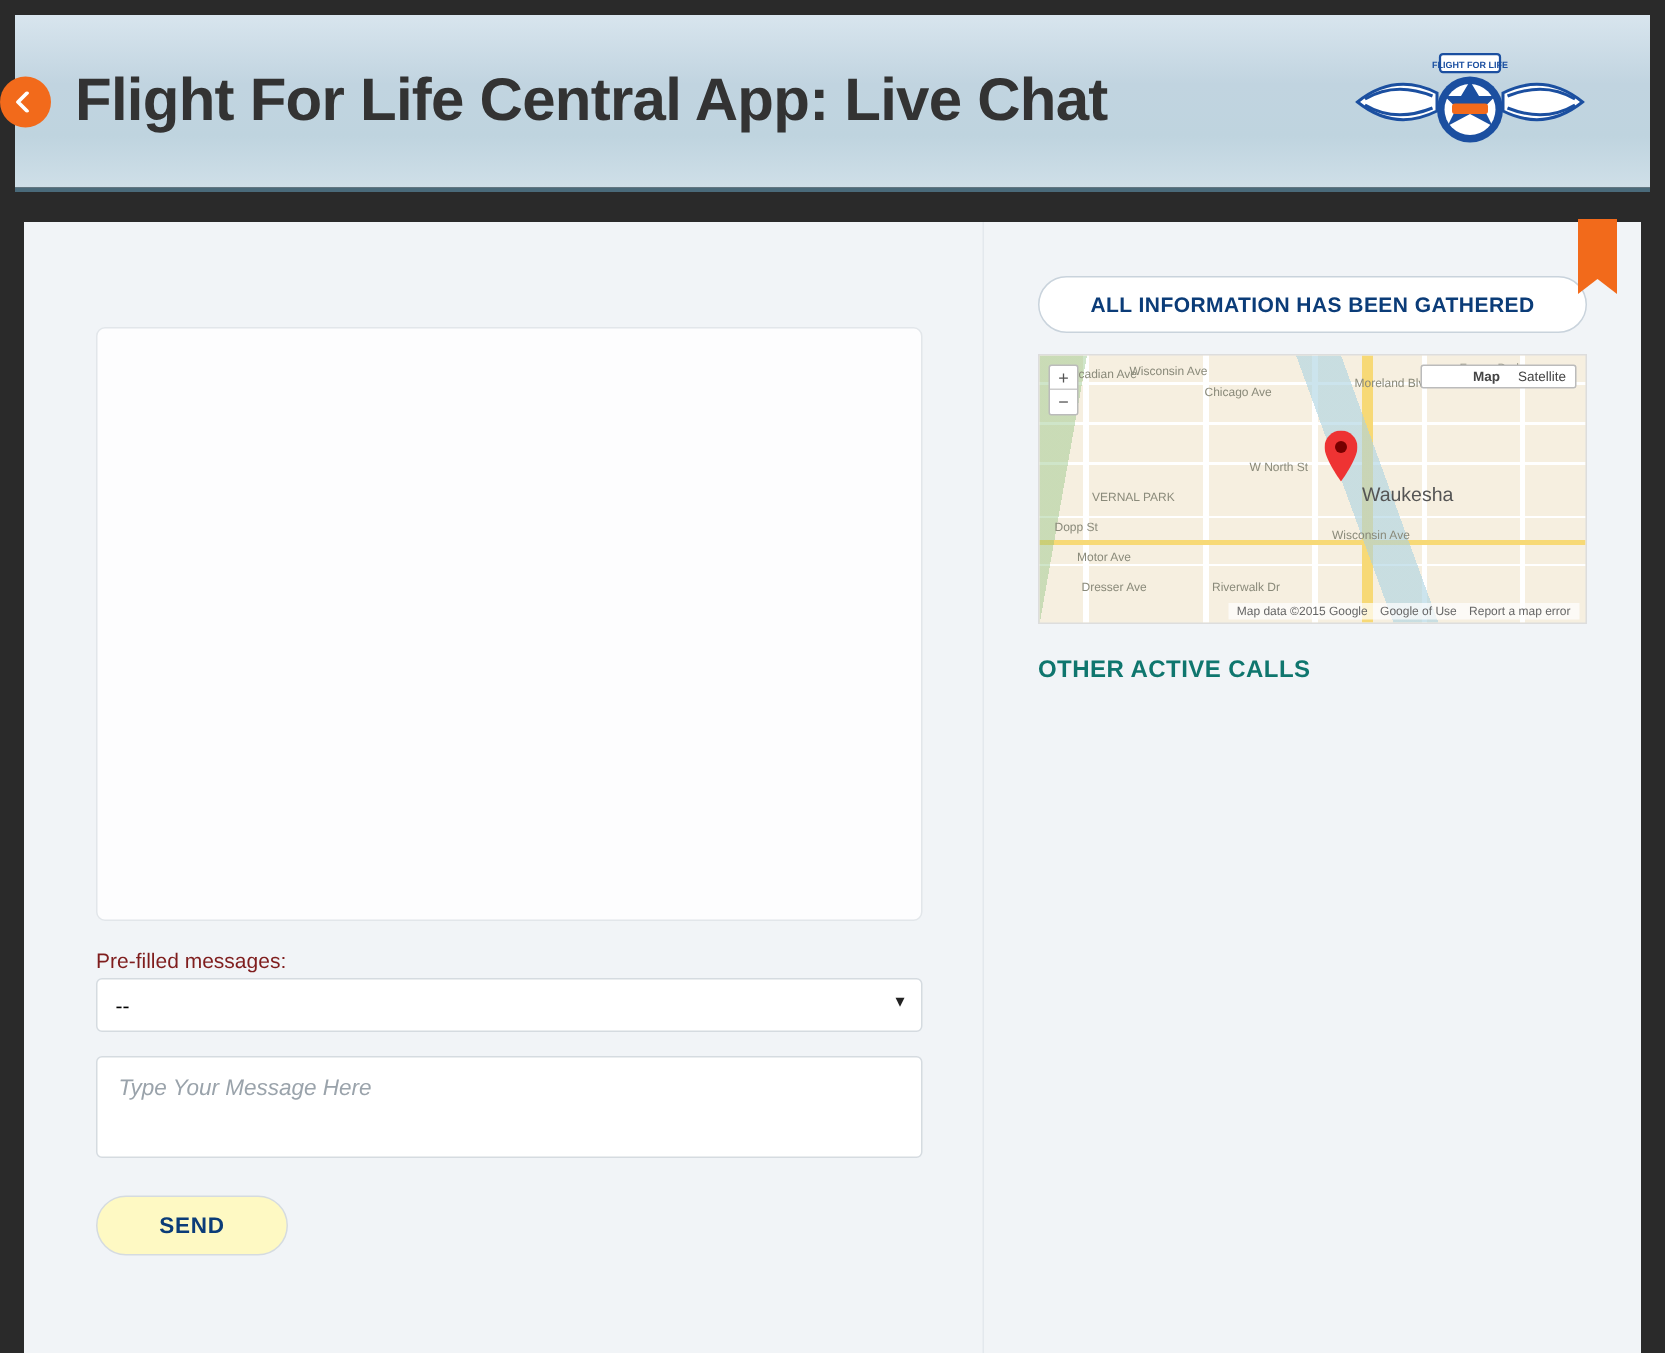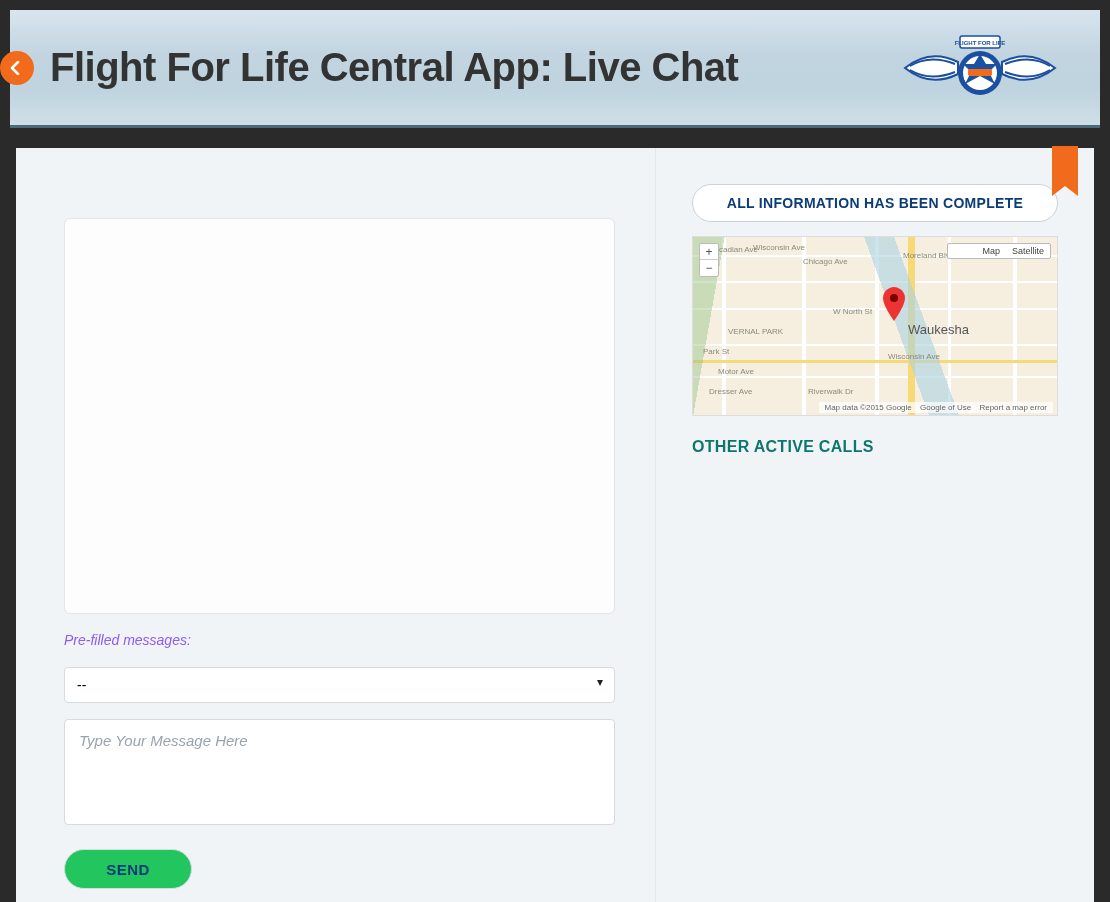--- a/index.html
+++ b/index.html
@@ -76,23 +76,22 @@
   }
   .chat-box {
     border: 1px solid #e2e6ea;
     background: #fdfdfe;
     border-radius: 6px;
     height: 396px;
     margin-bottom: 18px;
   }
   .label {
     font-size: 14px;
-    color: #8b5cf6;
-    margin-bottom: 19px;
-    font-style: italic;
+    color: #7f1d1d;
+    margin-bottom: 4px;
   }
   .select-wrap {
     position: relative;
     margin-bottom: 16px;
   }
   .select-wrap select {
     width: 100%;
     height: 36px;
     border: 1px solid #d5dbe0;
     border-radius: 4px;
@@ -105,36 +104,36 @@
   .select-wrap::after {
     content: "▾";
     position: absolute;
     right: 12px; top: 8px;
     font-size: 12px;
     color: #222;
     pointer-events: none;
   }
   .msg-input {
     width: 100%;
-    height: 106px;
+    height: 68px;
     border: 1px solid #d5dbe0;
     border-radius: 4px;
     background: #fff;
     padding: 12px 14px;
     font-size: 15px;
     font-style: italic;
     color: #6d28d9;
     resize: none;
     margin-bottom: 20px;
     font-family: inherit;
   }
   .msg-input::placeholder { color: #9aa3ab; font-style: italic; }
   .send-btn {
     border: 1px solid #d5dbe0;
-    background: #22c55e;
+    background: #fef9c3;
     border-radius: 22px;
     height: 40px;
     width: 128px;
     font-size: 15px;
     font-weight: 700;
     color: #0b3c78;
     letter-spacing: 0.5px;
     cursor: pointer;
   }
 
@@ -229,21 +228,21 @@
     position: absolute;
     right: 6px; top: 6px;
     display: flex;
     border: 1px solid #bbb;
     border-radius: 2px;
     overflow: hidden;
     font-size: 9px;
     background: #fff;
   }
   .map-type span { padding: 2px 6px; cursor: pointer; color: #444; }
-  .map-type span.active { font-weight: 400; margin-left: 28px; }
+  .map-type span.active { font-weight: 700; margin-left: 28px; }
   .map-attrib {
     position: absolute;
     right: 4px; bottom: 2px;
     font-size: 8px;
     color: #666;
     background: rgba(255,255,255,0.7);
     padding: 1px 3px;
   }
   .map-attrib span { margin: 0 3px; cursor: pointer; }
 
@@ -294,32 +293,32 @@
           <select>
             <option>--</option>
           </select>
         </div>
         <textarea class="msg-input" placeholder="Type Your Message Here" style=""></textarea>
         <button class="send-btn">SEND</button>
       </div>
 
       <div class="right-col">
         <div class="ribbon"></div>
-        <button class="status-btn">ALL INFORMATION HAS BEEN COMPLETE</button>
+        <button class="status-btn">ALL INFORMATION HAS BEEN GATHERED</button>
 
         <div class="map-box">
           <div class="map-bg"></div>
           <div id="map-streets">
               <div class="map-street" style="left: 60px; top: 6px;">Wisconsin Ave</div>
               <div class="map-street" style="left: 110px; top: 20px;">Chicago Ave</div>
               <div class="map-street" style="left: 140px; top: 70px;">W North St</div>
               <div class="map-street" style="left: 35px; top: 90px;">VERNAL PARK</div>
-              <div class="map-street" style="left: 10px; top: 110px;">Park St</div>
+              <div class="map-street" style="left: 10px; top: 110px;">Dopp St</div>
               <div class="map-street" style="left: 25px; top: 130px;">Motor Ave</div>
-              <div class="map-street" style="left: 16px; top: 150px; text-align: center;">Dresser Ave</div>
+              <div class="map-street" style="left: 28px; top: 150px; text-align: center;">Dresser Ave</div>
               <div class="map-street" style="left: 115px; top: 150px;">Riverwalk Dr</div>
               <div class="map-street" style="left: 195px; top: 115px;">Wisconsin Ave</div>
               <div class="map-street" style="left: 210px; top: 14px;">Moreland Blvd</div>
               <div class="map-street" style="left: 280px; top: 4px;">Frame Park</div>
               <div class="map-street" style="left: 18px; top: 8px;">Arcadian Ave</div>
             </div>
           <div class="map-city">Waukesha</div>
           <div class="map-pin">
             <svg width="22" height="34" viewBox="0 0 22 34">
               <path d="M11 0 C5 0 0 5 0 11 C0 19 11 34 11 34 C11 34 22 19 22 11 C22 5 17 0 11 0 Z" fill="#e33"></path>

